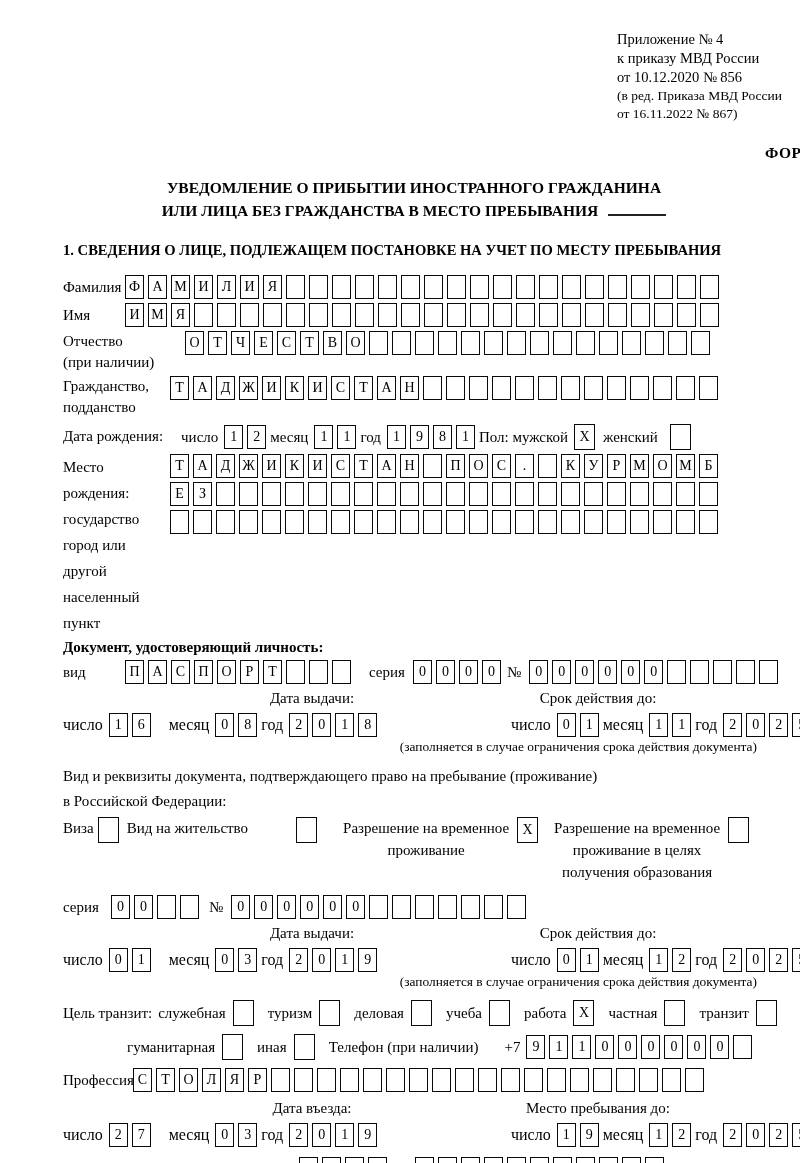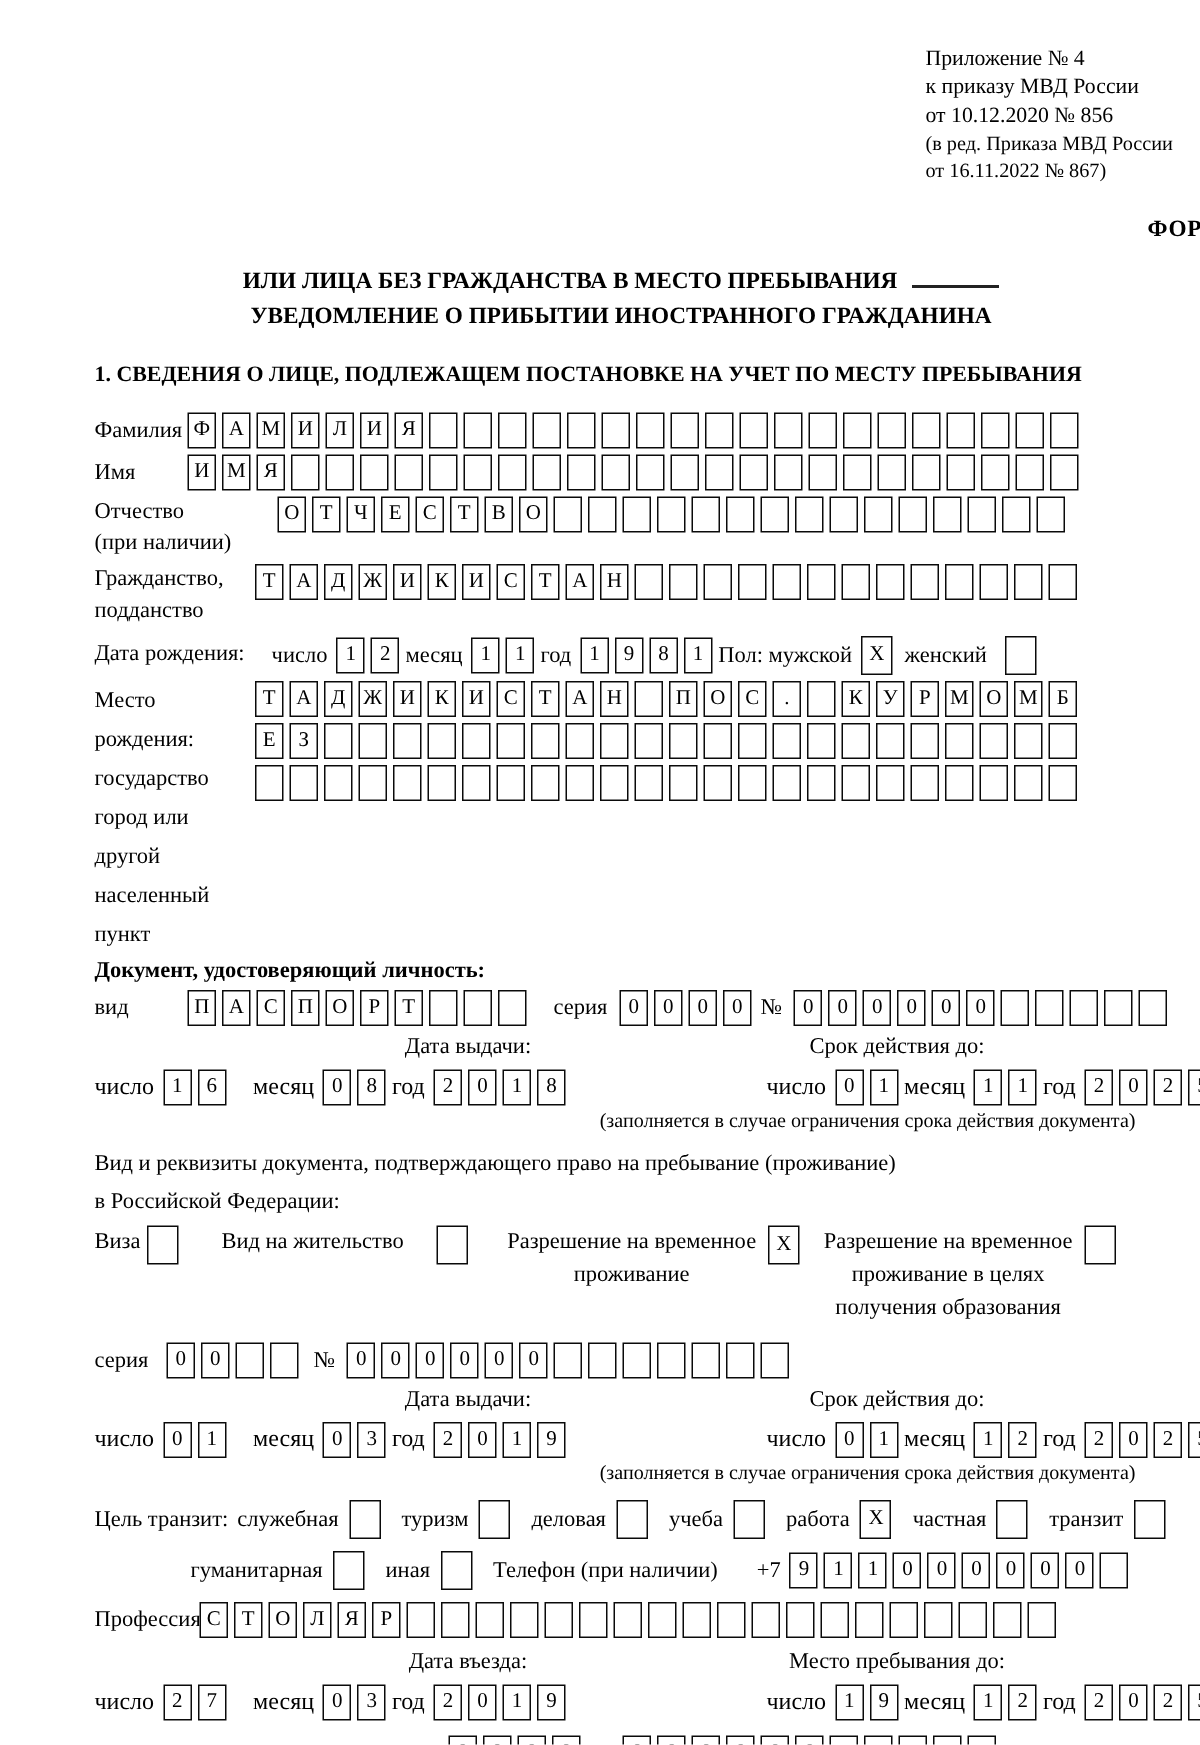--- a/index.html
+++ b/index.html
@@ -60,24 +60,24 @@
   <div class="appendix">
     <div>Приложение № 4</div>
     <div>к приказу МВД России</div>
     <div>от 10.12.2020 № 856</div>
     <div class="sub">(в ред. Приказа МВД России</div>
     <div class="sub">от 16.11.2022 № 867)</div>
     <div class="forma">ФОРМА</div>
   </div>
 
   <div class="title">
+    <div>УВЕДОМЛЕНИЕ О ПРИБЫТИИ ИНОСТРАННОГО ГРАЖДАНИНА</div>
     <div>
       <span>ИЛИ ЛИЦА БЕЗ ГРАЖДАНСТВА В МЕСТО ПРЕБЫВАНИЯ</span><span class="title-underline"></span>
     </div>
-    <div>УВЕДОМЛЕНИЕ О ПРИБЫТИИ ИНОСТРАННОГО ГРАЖДАНИНА</div>
   </div>
 
   <div class="section-heading">1. СВЕДЕНИЯ О ЛИЦЕ, ПОДЛЕЖАЩЕМ ПОСТАНОВКЕ НА УЧЕТ ПО МЕСТУ ПРЕБЫВАНИЯ</div>
 
   <div class="row">
     <span class="lbl w62">Фамилия</span>
     <span class="cells">
         <span class="cell">Ф</span>
         <span class="cell">А</span>
         <span class="cell">М</span>
@@ -413,21 +413,21 @@
   <div class="intro">Вид и реквизиты документа, подтверждающего право на пребывание (проживание)</div>
   <div class="intro">в Российской Федерации:</div>
 
   <div class="permits">
     <div class="permit-item">
       <span class="permit-label">Виза</span>
       <span class="cells cb" style="margin-left:4px;">
           <span class="cell"></span>
         </span>
     </div>
-    <div class="permit-item" style="margin-left:29px;">
+    <div class="permit-item" style="margin-left:8px;gap:26px;">
       <span class="permit-label">Вид на жительство</span>
       <span class="cells cb" style="margin-left:22px;">
           <span class="cell"></span>
         </span>
     </div>
     <div class="permit-item" style="margin-left:26px;">
       <span class="permit-label center">
         <span>Разрешение на временное</span><br>
         <span>проживание</span>
       </span>

